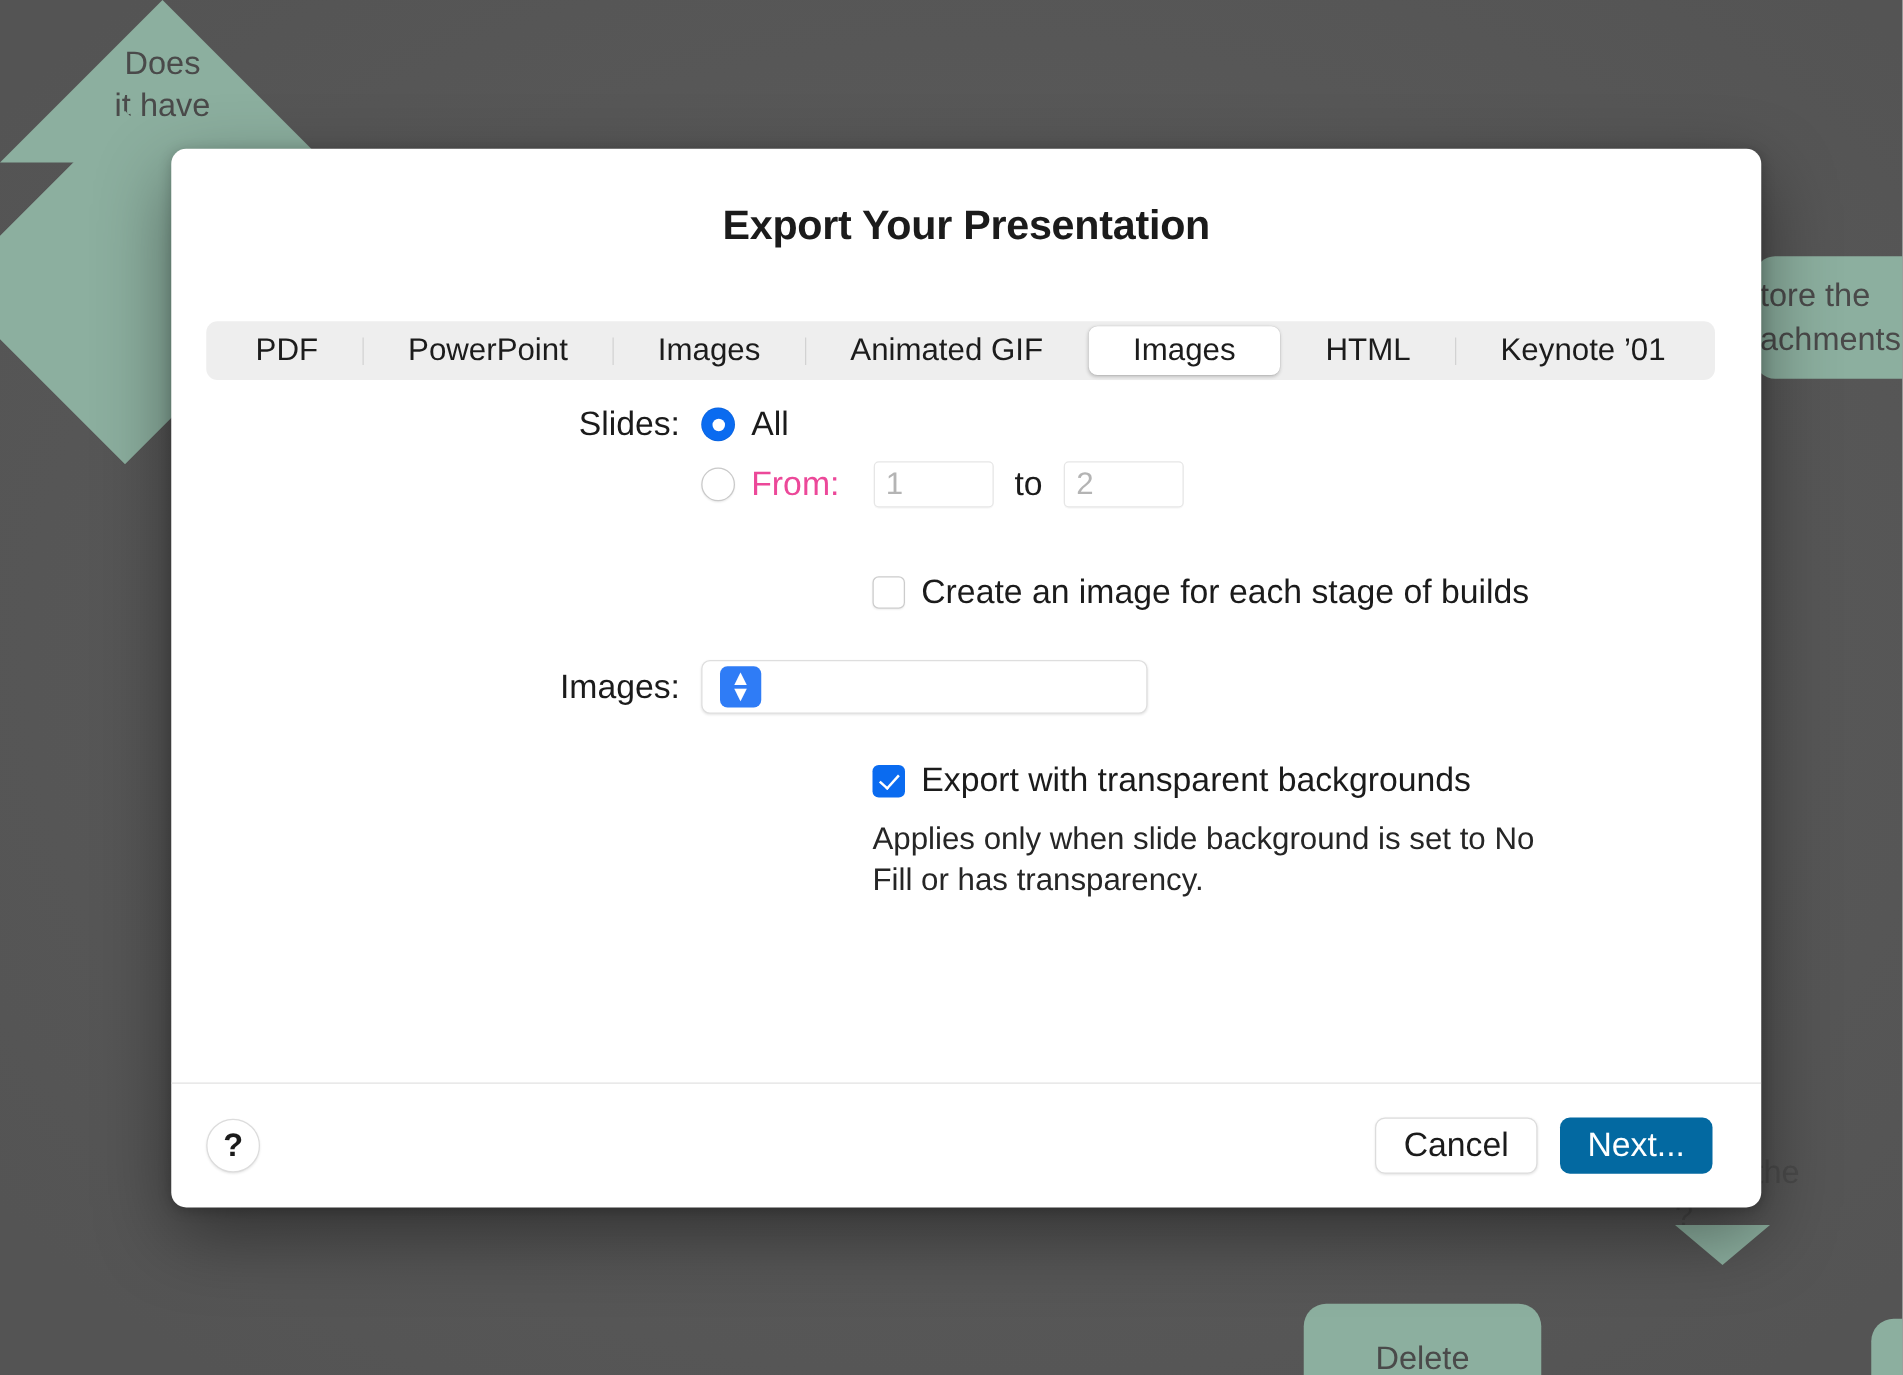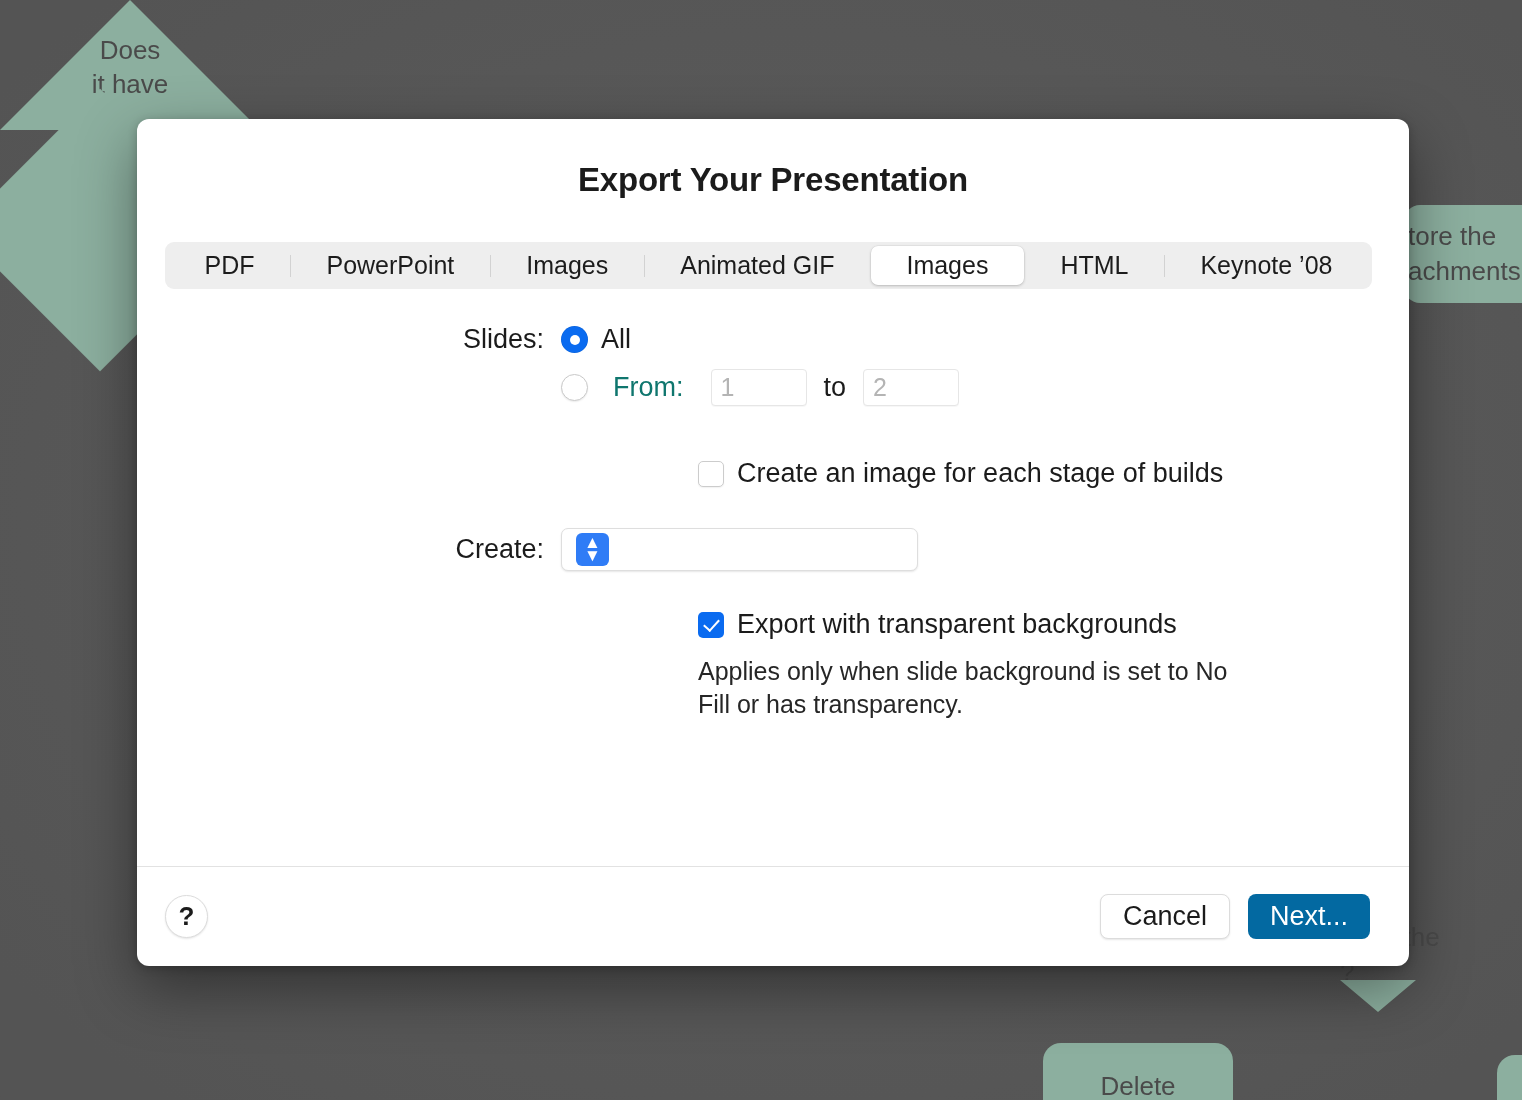--- a/index.html
+++ b/index.html
@@ -167,21 +167,21 @@
     font-weight: 700;
     color: #1b1b1b;
     letter-spacing: -0.2px;
     margin-top: 42px;
   }
 
   
   #tab-bar {
     position: absolute;
     left: 28px;
-    top: 123px;
+    top: 138px;
     width: 1207px;
     height: 47px;
     background: #eeeeee;
     border-radius: 9px;
     display: flex;
     align-items: center;
     padding: 4px;
   }
 
   .tab {
@@ -271,21 +271,21 @@
     border: 1px solid #e6e6e6;
     border-radius: 4px;
     background: #ffffff;
     box-shadow: 0 1px 0 rgba(0,0,0,0.03);
     display: flex;
     align-items: center;
     padding: 0 9px;
     font-size: 25px;
     color: #b4b4b4;
   }
-  #from-label { margin-left: 25px; font-size: 27px; color: #0f766e; }
+  #from-label { margin-left: 13px; font-size: 27px; color: #ec4899; }
   #field-from { margin-left: 27px; }
   #to-label { margin: 0 17px; font-size: 27px; color: #1b1b1b; }
 
   
   .checkbox {
     width: 26px;
     height: 26px;
     flex: 0 0 26px;
     border-radius: 5px;
     position: relative;
@@ -454,21 +454,21 @@
       <div class="tab">PowerPoint</div>
       <div class="tab-sep"></div>
       <div class="tab">Images</div>
       <div class="tab-sep"></div>
       <div class="tab">Animated GIF</div>
       <div class="tab-sep hidden"></div>
       <div class="tab selected">Images</div>
       <div class="tab-sep hidden"></div>
       <div class="tab">HTML</div>
       <div class="tab-sep"></div>
-      <div class="tab">Keynote ’08</div>
+      <div class="tab">Keynote ’01</div>
     </div>
 
     <div id="form">
 
       <div class="row" id="row-all">
         <div class="row-label">Slides:</div>
         <div class="radio on"></div>
         <div class="opt-text">All</div>
       </div>
 
@@ -480,21 +480,21 @@
         <div id="to-label">to</div>
         <div class="num-field" id="field-to">2</div>
       </div>
 
       <div class="row" id="row-builds">
         <div class="checkbox off"></div>
         <div class="opt-text">Create an image for each stage of builds</div>
       </div>
 
       <div class="row" id="row-format">
-        <div class="row-label">Create:</div>
+        <div class="row-label">Images:</div>
         <div id="format-select">
           <span id="format-stepper">
             <span>▲</span>
             <span>▼</span>
           </span>
         </div>
       </div>
 
       <div class="row" id="row-transparent">
         <div class="checkbox on"></div>

